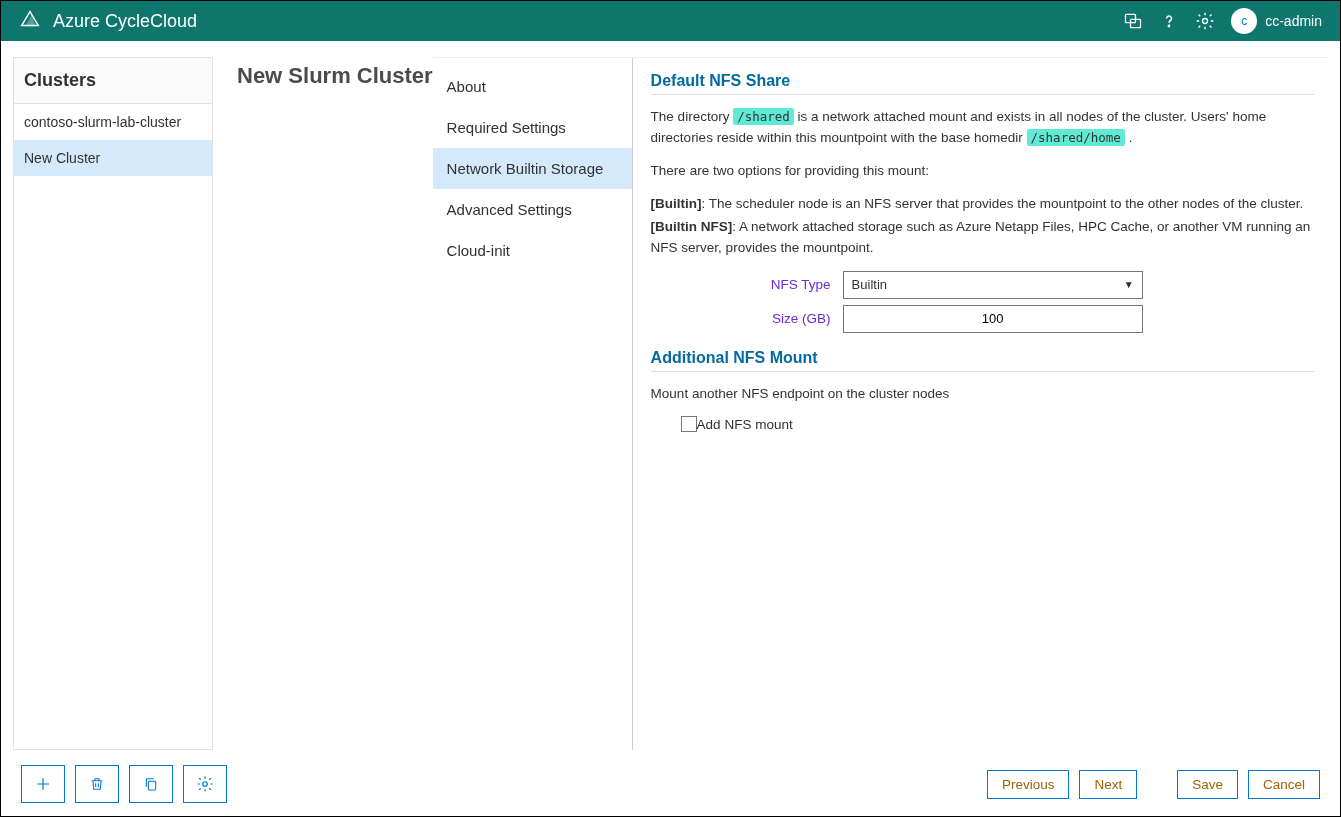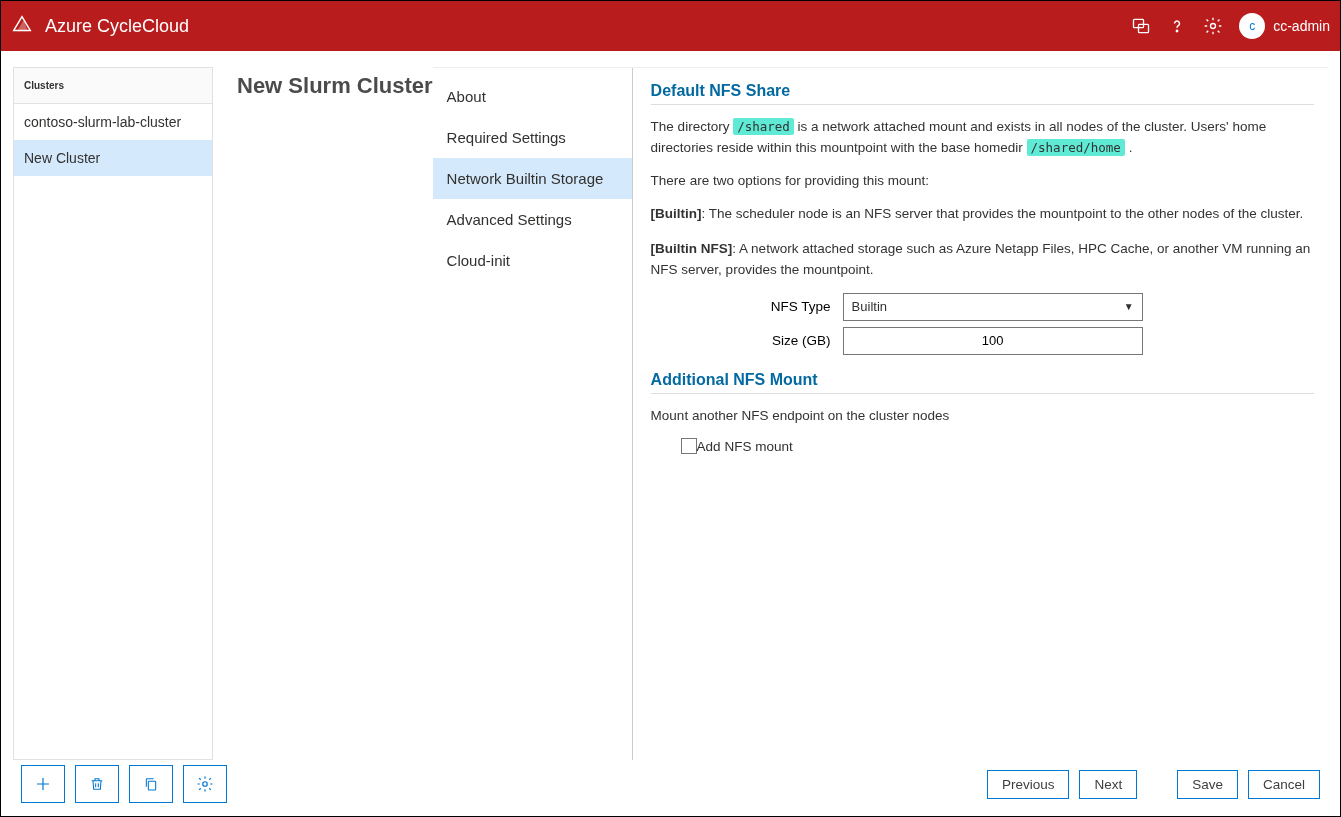--- a/index.html
+++ b/index.html
@@ -8,60 +8,60 @@
     font-size: 14px;
     color: #323130;
     background: #fff;
     border: 1px solid #000;
     width: 1341px;
     height: 817px;
     position: relative;
     overflow: hidden;
   }
   .topbar {
-    background: #b91c1c;
+    background: #0f766e;
     color: #fff;
-    height: 50px;
+    height: 40px;
     display: flex;
     align-items: center;
-    padding: 0 10px;
+    padding: 0 18px;
   }
   .topbar-left { display:flex; align-items:center; gap:12px; font-size:18px; font-weight:400;}
   .topbar-left svg { height:22px; width:22px;}
   .topbar-spacer { flex:1; }
   .topbar-icon { width:36px; height:36px; display:flex; align-items:center; justify-content:center; cursor:pointer;}
   .topbar-user { display:flex; align-items:center; gap:8px; margin-left:8px; cursor:pointer;}
   .avatar { width:26px; height:26px; border-radius:50%; background:#fff; color:#0078d4; display:flex; align-items:center; justify-content:center; font-size:12px; }
   .main { display:flex; height: calc(100% - 46px - 60px); padding: 16px 12px 0 12px;}
   .sidebar { width: 200px; border:1px solid #e1e1e1; margin-right: 16px; display:flex; flex-direction:column;}
-  .sidebar-header { padding:12px 10px; font-weight:600; font-size:10px; border-bottom:1px solid #e1e1e1; background:#fafafa;}
+  .sidebar-header { padding:12px 10px; font-weight:600; font-size:18px; border-bottom:1px solid #e1e1e1; background:#fafafa;}
   .sidebar-item { padding: 10px 10px; cursor:pointer; font-size:14px; color:#323130;}
   .sidebar-item.active { background:#d4e9fb; }
   .content { flex:1; display:flex; flex-direction:row;}
   .page-title { font-size:22px; font-weight:600; color:#4b4b4b; padding: 6px 0 14px 8px;}
   .content-body { flex:1; display:flex; border-top:1px solid #eee;}
   .subnav { width: 200px; border-right:1px solid #ccc; padding-top:8px;}
   .subnav-item { padding:12px 14px; cursor:pointer; font-size:15px; color:#323130;}
   .subnav-item.active { background:#d4e9fb; }
   .form-area { flex:1; padding: 14px 14px 0 18px; font-size:13.5px;}
   .section-title { font-size:16px; font-weight:600; color:#0369a1; border-bottom:1px solid #ddd; padding-bottom:4px; margin-bottom:12px;}
   .desc { color:#333; line-height:1.55; margin-bottom:12px;}
   code.path { background:#5eead4; padding:1px 4px; font-family:Menlo,Consolas,monospace; font-size:12.5px; border-radius:2px;}
   .form-row { display:flex; align-items:center; margin:6px 0;}
-  .form-label { width: 120px; text-align:right; margin-right:12px; font-size:13.5px; color:#000000;}
+  .form-label { width: 120px; text-align:right; margin-right:12px; font-size:13.5px; color:#6d28d9;}
   .select { position:relative; width:300px; }
   .select-box { border:1px solid #767676; height:28px; display:flex; align-items:center; padding:0 8px; justify-content:space-between; cursor:pointer; font-size:13px;}
   .select-box .caret { font-size:10px;}
   .num-input { width:300px; height:28px; border:1px solid #767676; text-align:center; padding:0 8px; font-size:13px;}
   .checkbox-row { display:flex; align-items:center; gap:0; margin-top:10px; margin-left:30px;}
   .checkbox { width:16px; height:16px; border:1px solid #767676; background:#fff; cursor:pointer;}
   .bottom-bar { position:absolute; bottom:0; left:0; right:0; height:64px;  display:flex; align-items:center; padding: 0 20px;}
   .icon-btn { width:44px; height:38px; border:1px solid #0078d4; color:#0078d4; display:flex; align-items:center; justify-content:center; margin-right:10px; cursor:pointer; background:#fff;}
   .nav-btn-group { margin-left:auto; display:flex; gap:10px;}
-  .btn { border:1px solid #0078d4; color:#404040; background:#fff; padding:6px 14px; font-size:13.5px; cursor:pointer;}
+  .btn { border:1px solid #0078d4; color:#a16207; background:#fff; padding:6px 14px; font-size:13.5px; cursor:pointer;}
   .form-block { margin-left:60px; margin-bottom:16px;}
 </style>
 </head>
 <body>
 
 <div class="topbar">
   <div class="topbar-left">
     <span>
       <svg viewBox="0 0 24 24" fill="none" stroke="#fff" stroke-width="1.6">
         <path d="M3 19 L12 4 L21 19 Z" fill="none"></path>
@@ -118,21 +118,21 @@
 
         <p class="desc">
           <span>The directory </span>
           <code class="path">/shared</code>
           <span> is a network attached mount and exists in all nodes of the cluster. Users' home directories reside within this mountpoint with the base homedir </span>
           <code class="path">/shared/home</code>
           <span> .</span>
         </p>
 
         <p class="desc" style="margin-bottom:12px;">There are two options for providing this mount:</p>
-        <p class="desc" style="margin-bottom:14px;">
+        <p class="desc" style="margin-bottom:2px;">
           <strong>[Builtin]</strong><span>: The scheduler node is an NFS server that provides the mountpoint to the other nodes of the cluster.</span>
         </p>
         <p class="desc">
           <strong>[Builtin NFS]</strong><span>: A network attached storage such as Azure Netapp Files, HPC Cache, or another VM running an NFS server, provides the mountpoint.</span>
         </p>
 
         <div class="form-block">
           <div class="form-row">
             <div class="form-label">NFS Type</div>
             <div class="select">

